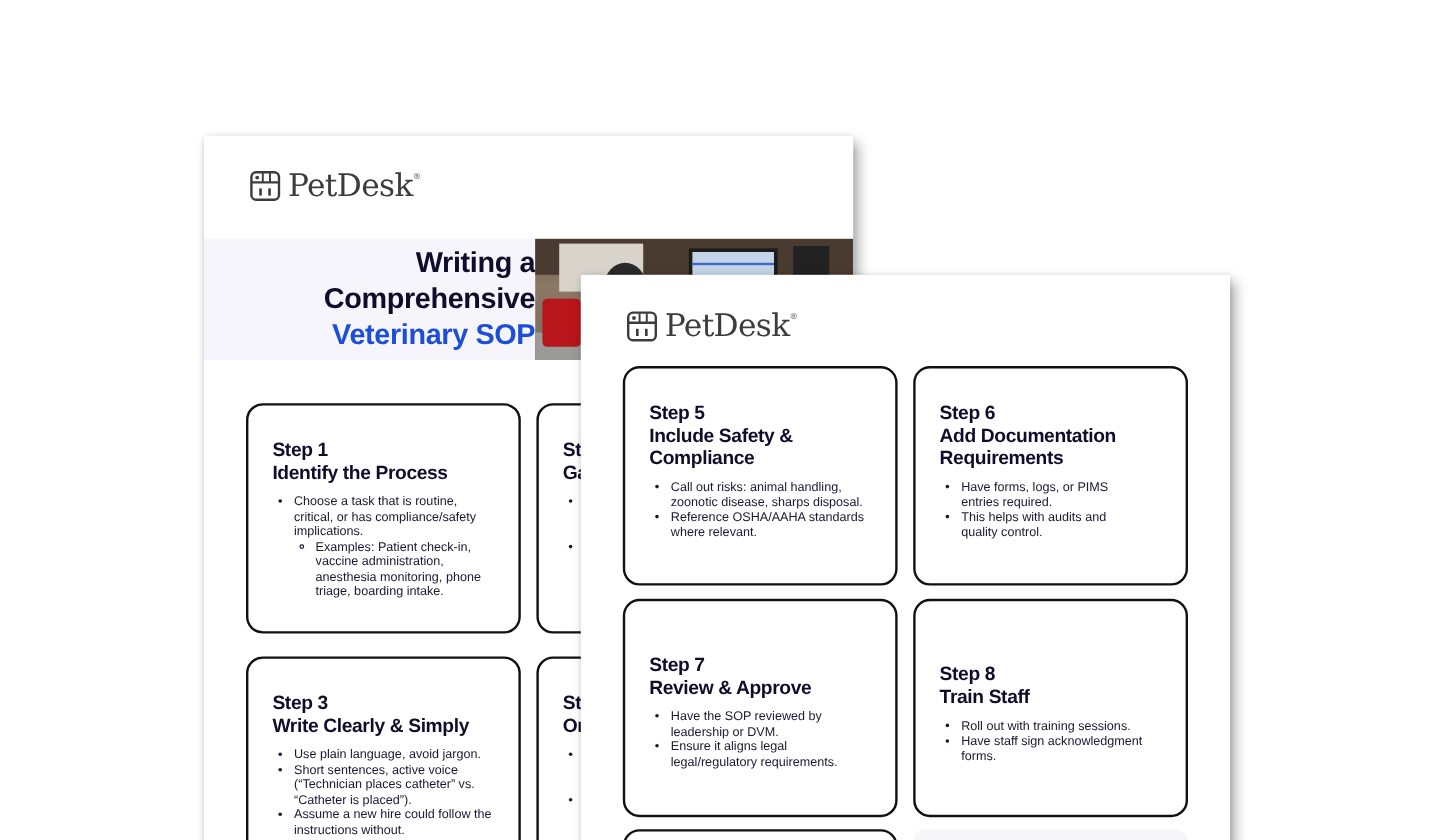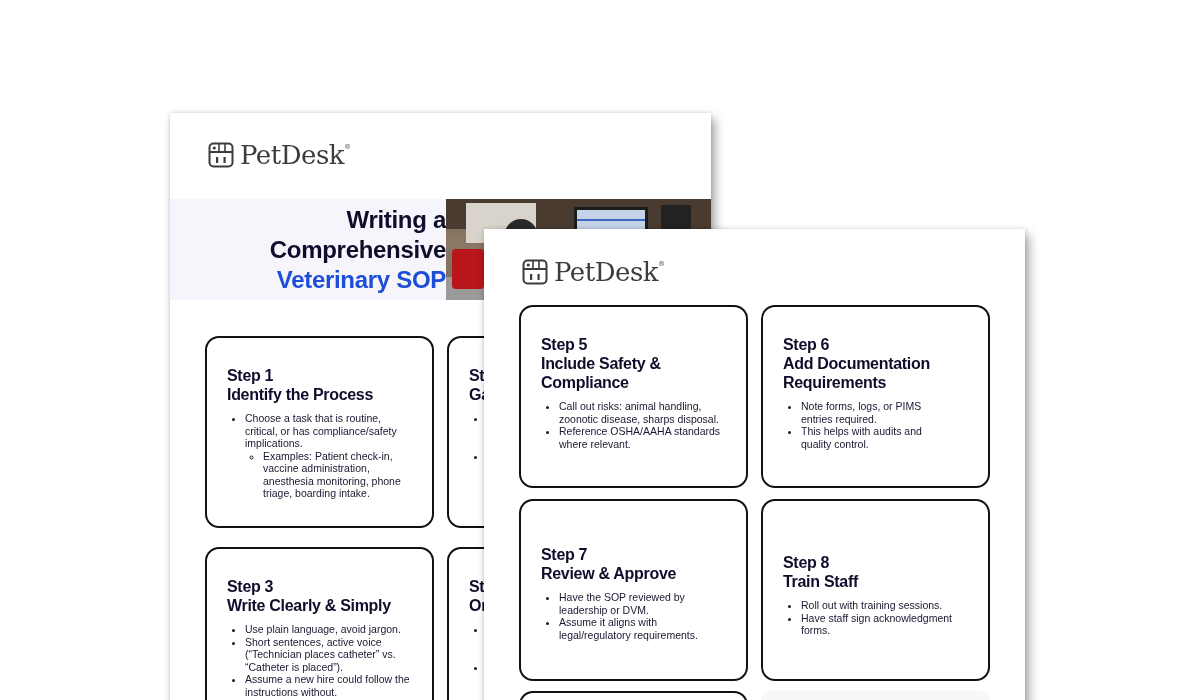--- a/index.html
+++ b/index.html
@@ -165,31 +165,31 @@
     <ul>
       <li>Call out risks: animal handling, zoonotic disease, sharps disposal.</li>
       <li>Reference OSHA/AAHA standards where relevant.</li>
     </ul>
   </div>
 
   <div class="card c6">
     <div class="step">Step 6</div>
     <div class="heading" style="width:170px;">Add Documentation Requirements</div>
     <ul style="width:150px;">
-      <li>Note forms, logs, or PIMS entries required.</li>
+      <li>Have forms, logs, or PIMS entries required.</li>
       <li>This helps with audits and quality control.</li>
     </ul>
   </div>
 
   <div class="card c7">
     <div class="step">Step 7</div>
     <div class="heading">Review &amp; Approve</div>
     <ul style="width:170px;">
       <li>Have the SOP reviewed by leadership or DVM.</li>
-      <li>Assume it aligns with legal/regulatory requirements.</li>
+      <li>Ensure it aligns legal legal/regulatory requirements.</li>
     </ul>
   </div>
 
   <div class="card c8">
     <div class="step">Step 8</div>
     <div class="heading">Train Staff</div>
     <ul style="width:170px;">
       <li>Roll out with training sessions.</li>
       <li>Have staff sign acknowledgment forms.</li>
     </ul>

